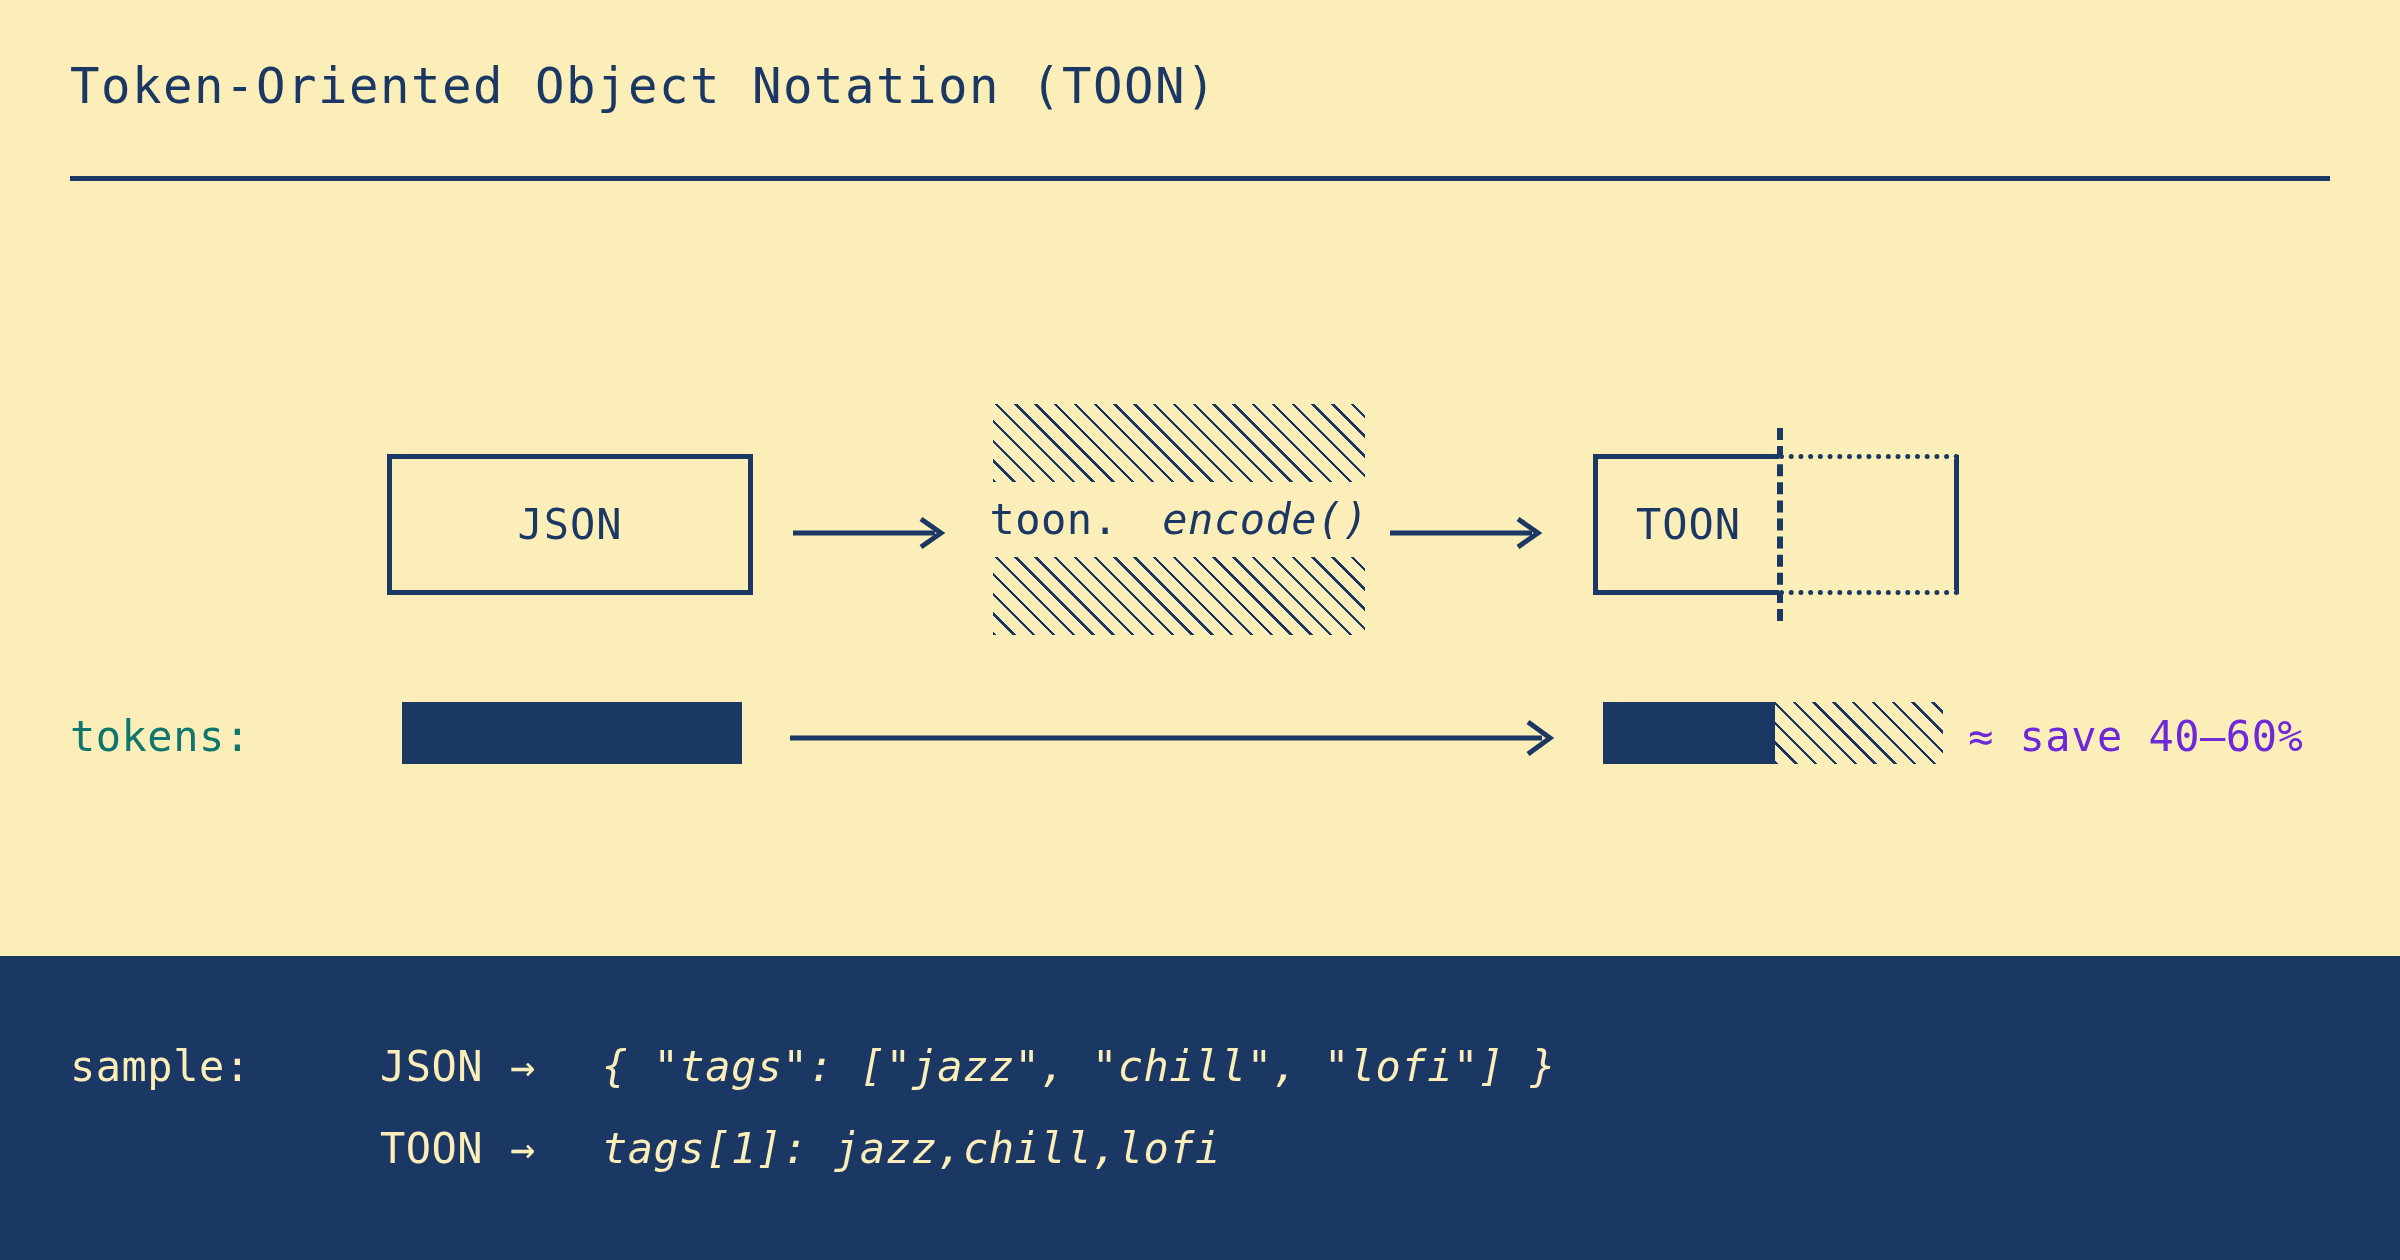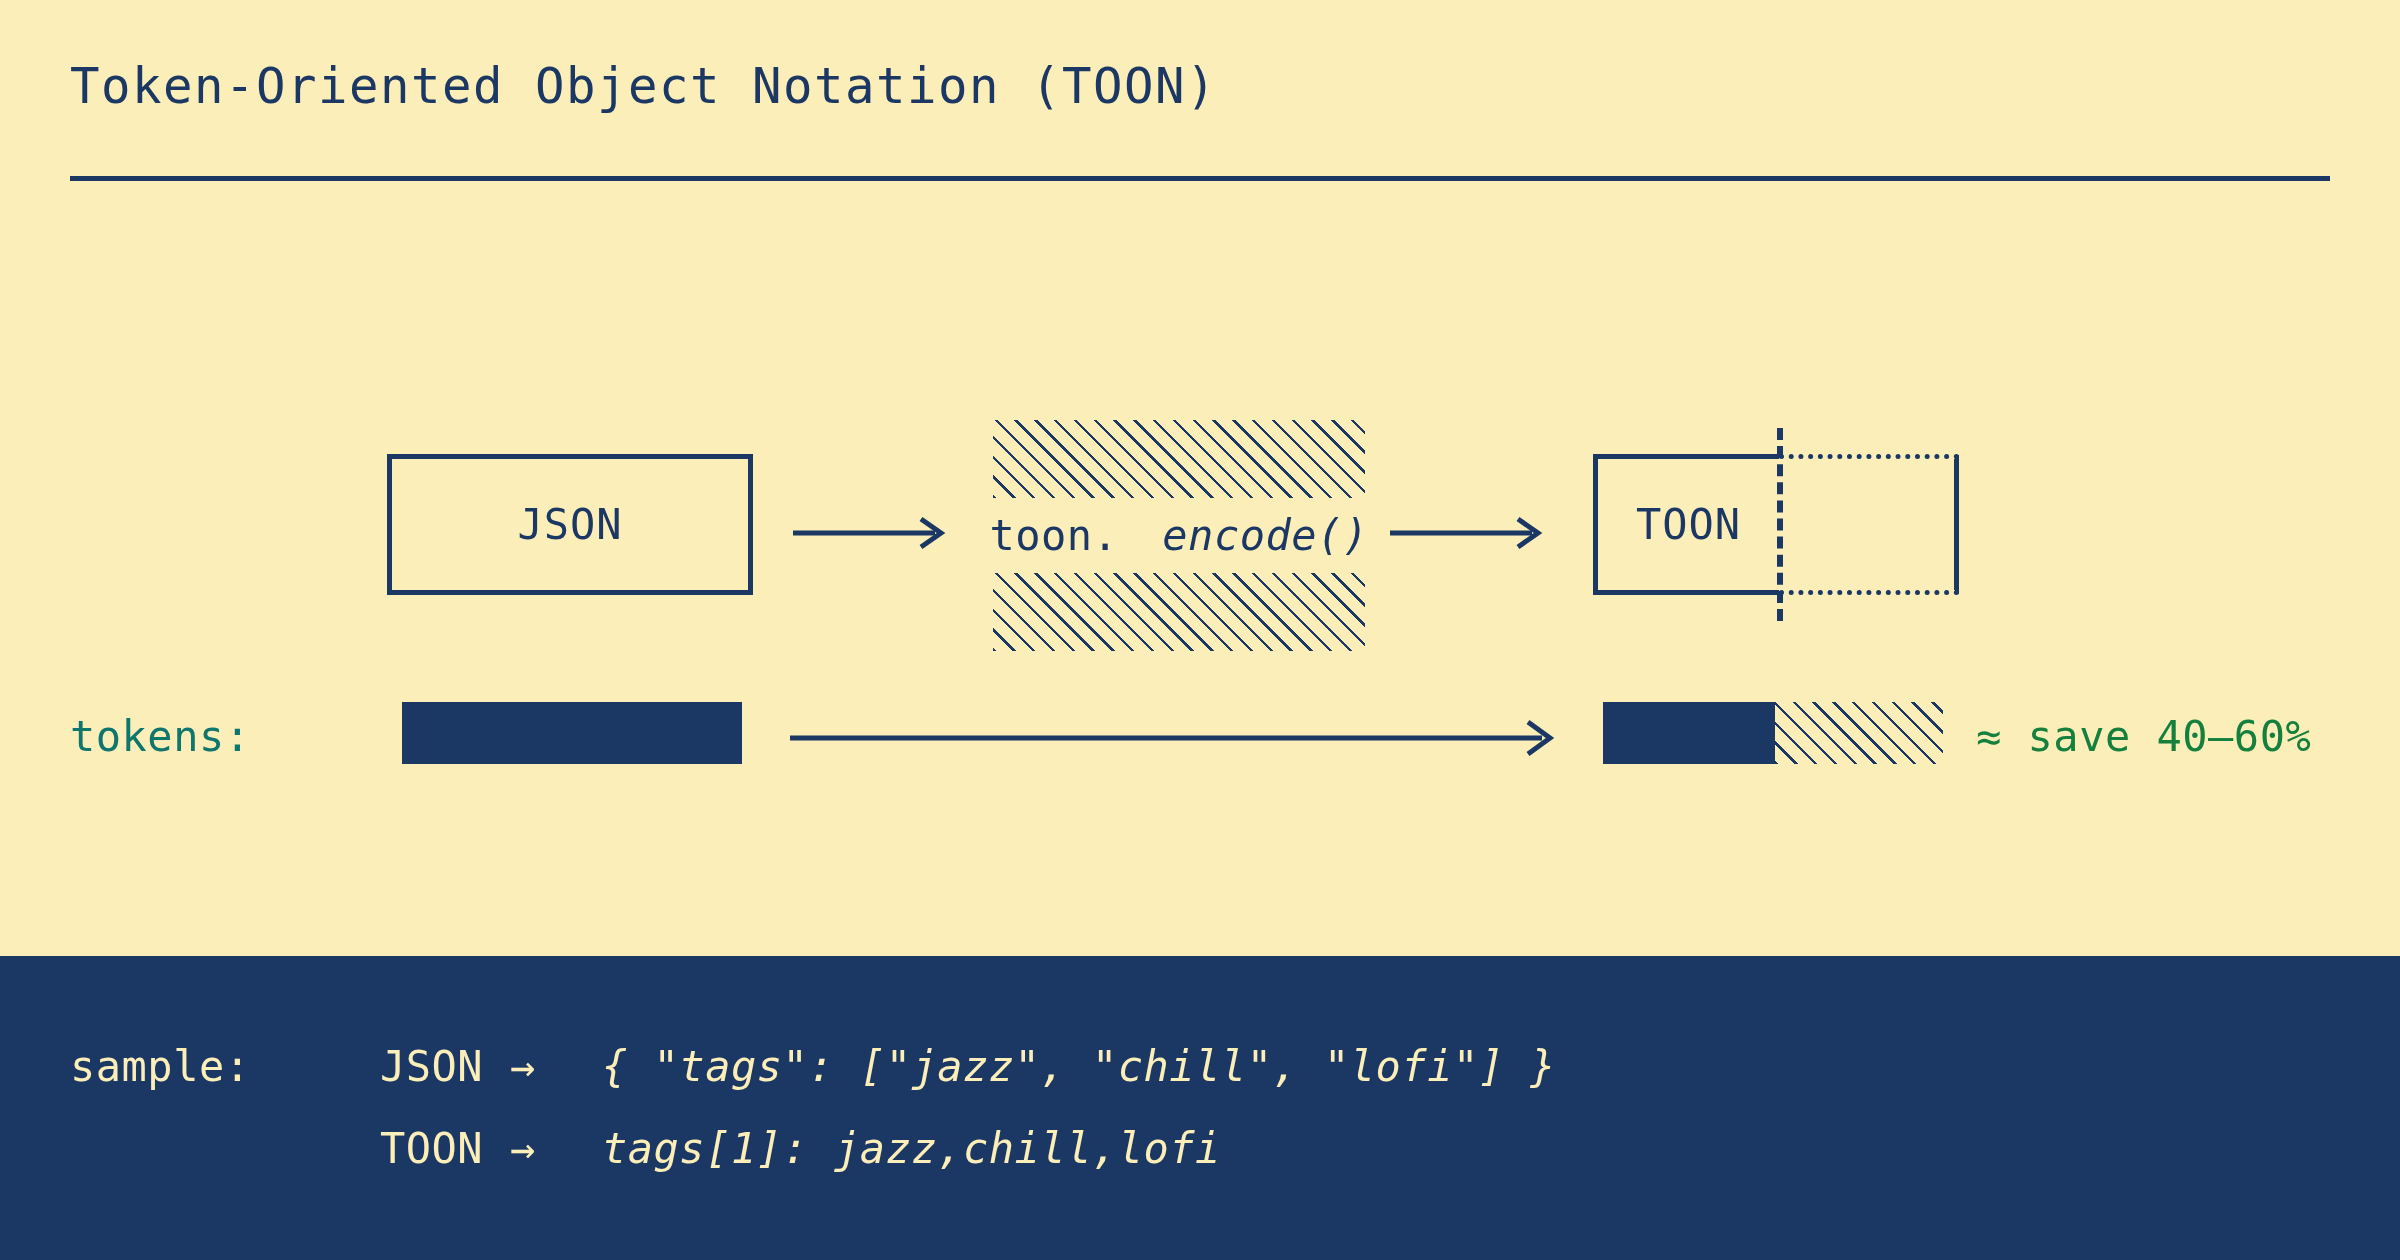--- a/index.html
+++ b/index.html
@@ -73,21 +73,21 @@
   
   .arrow-2 { position: absolute; left: 1390px; top: 511px; width: 160px; height: 44px; }
   
   .arrow-long { position: absolute; left: 790px; top: 716px; width: 770px; height: 44px; }
   .arrow svg { display: block; }
 
   
   .encode-group {
     position: absolute;
     left: 993px;
-    top: 420px;
+    top: 404px;
     width: 372px;
     height: 231px;
   }
   .hatch {
     background-color: transparent;
     background-image: repeating-linear-gradient(
       45deg,
       #1b3764 0px,
       #1b3764 2.4px,
       rgba(0,0,0,0) 2.4px,
@@ -198,23 +198,22 @@
     position: absolute;
     left: 172px; top: 0;
     width: 168px; height: 62px;
   }
   .savings-note {
     position: absolute;
     left: 1968px;
     top: 712px;
     font-size: 42px;
     letter-spacing: 0.5px;
-    color: #15803d;
-    white-space: nowrap;
-    margin-left: 8px;
+    color: #6d28d9;
+    white-space: nowrap;
   }
 
   
   .sample-band {
     position: absolute;
     left: 0;
     top: 956px;
     width: 2400px;
     height: 304px;
     background: #1b3764;

